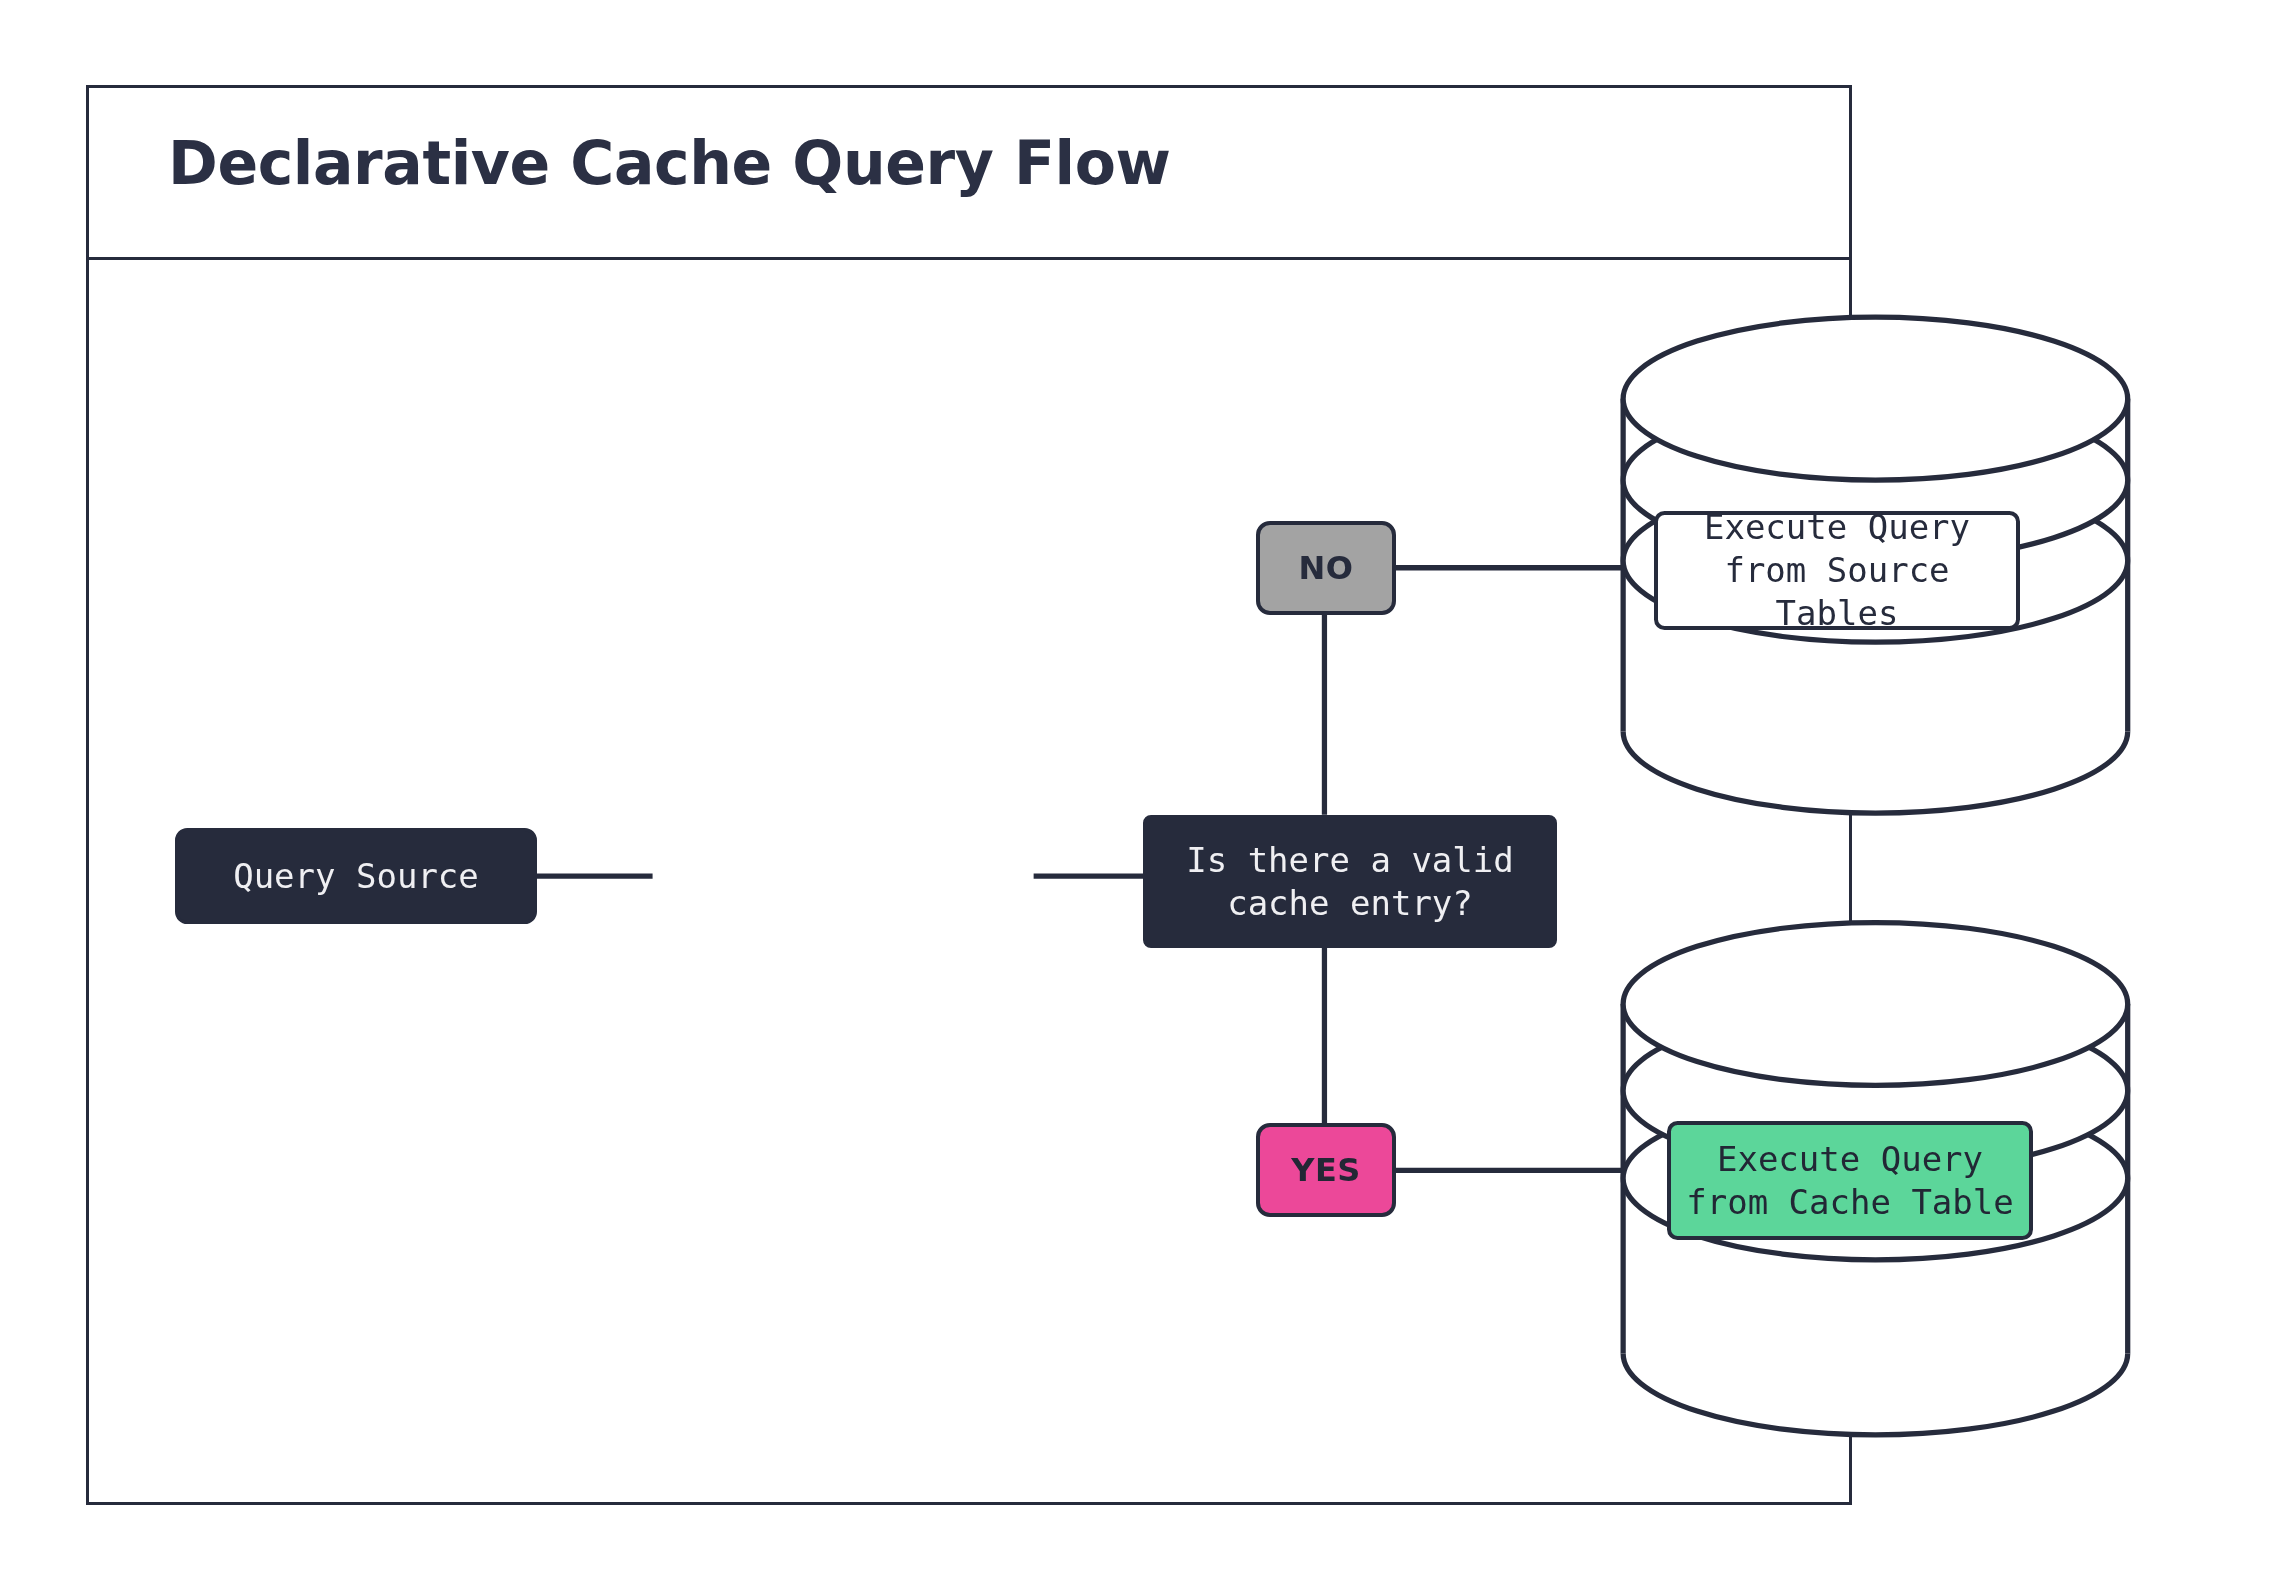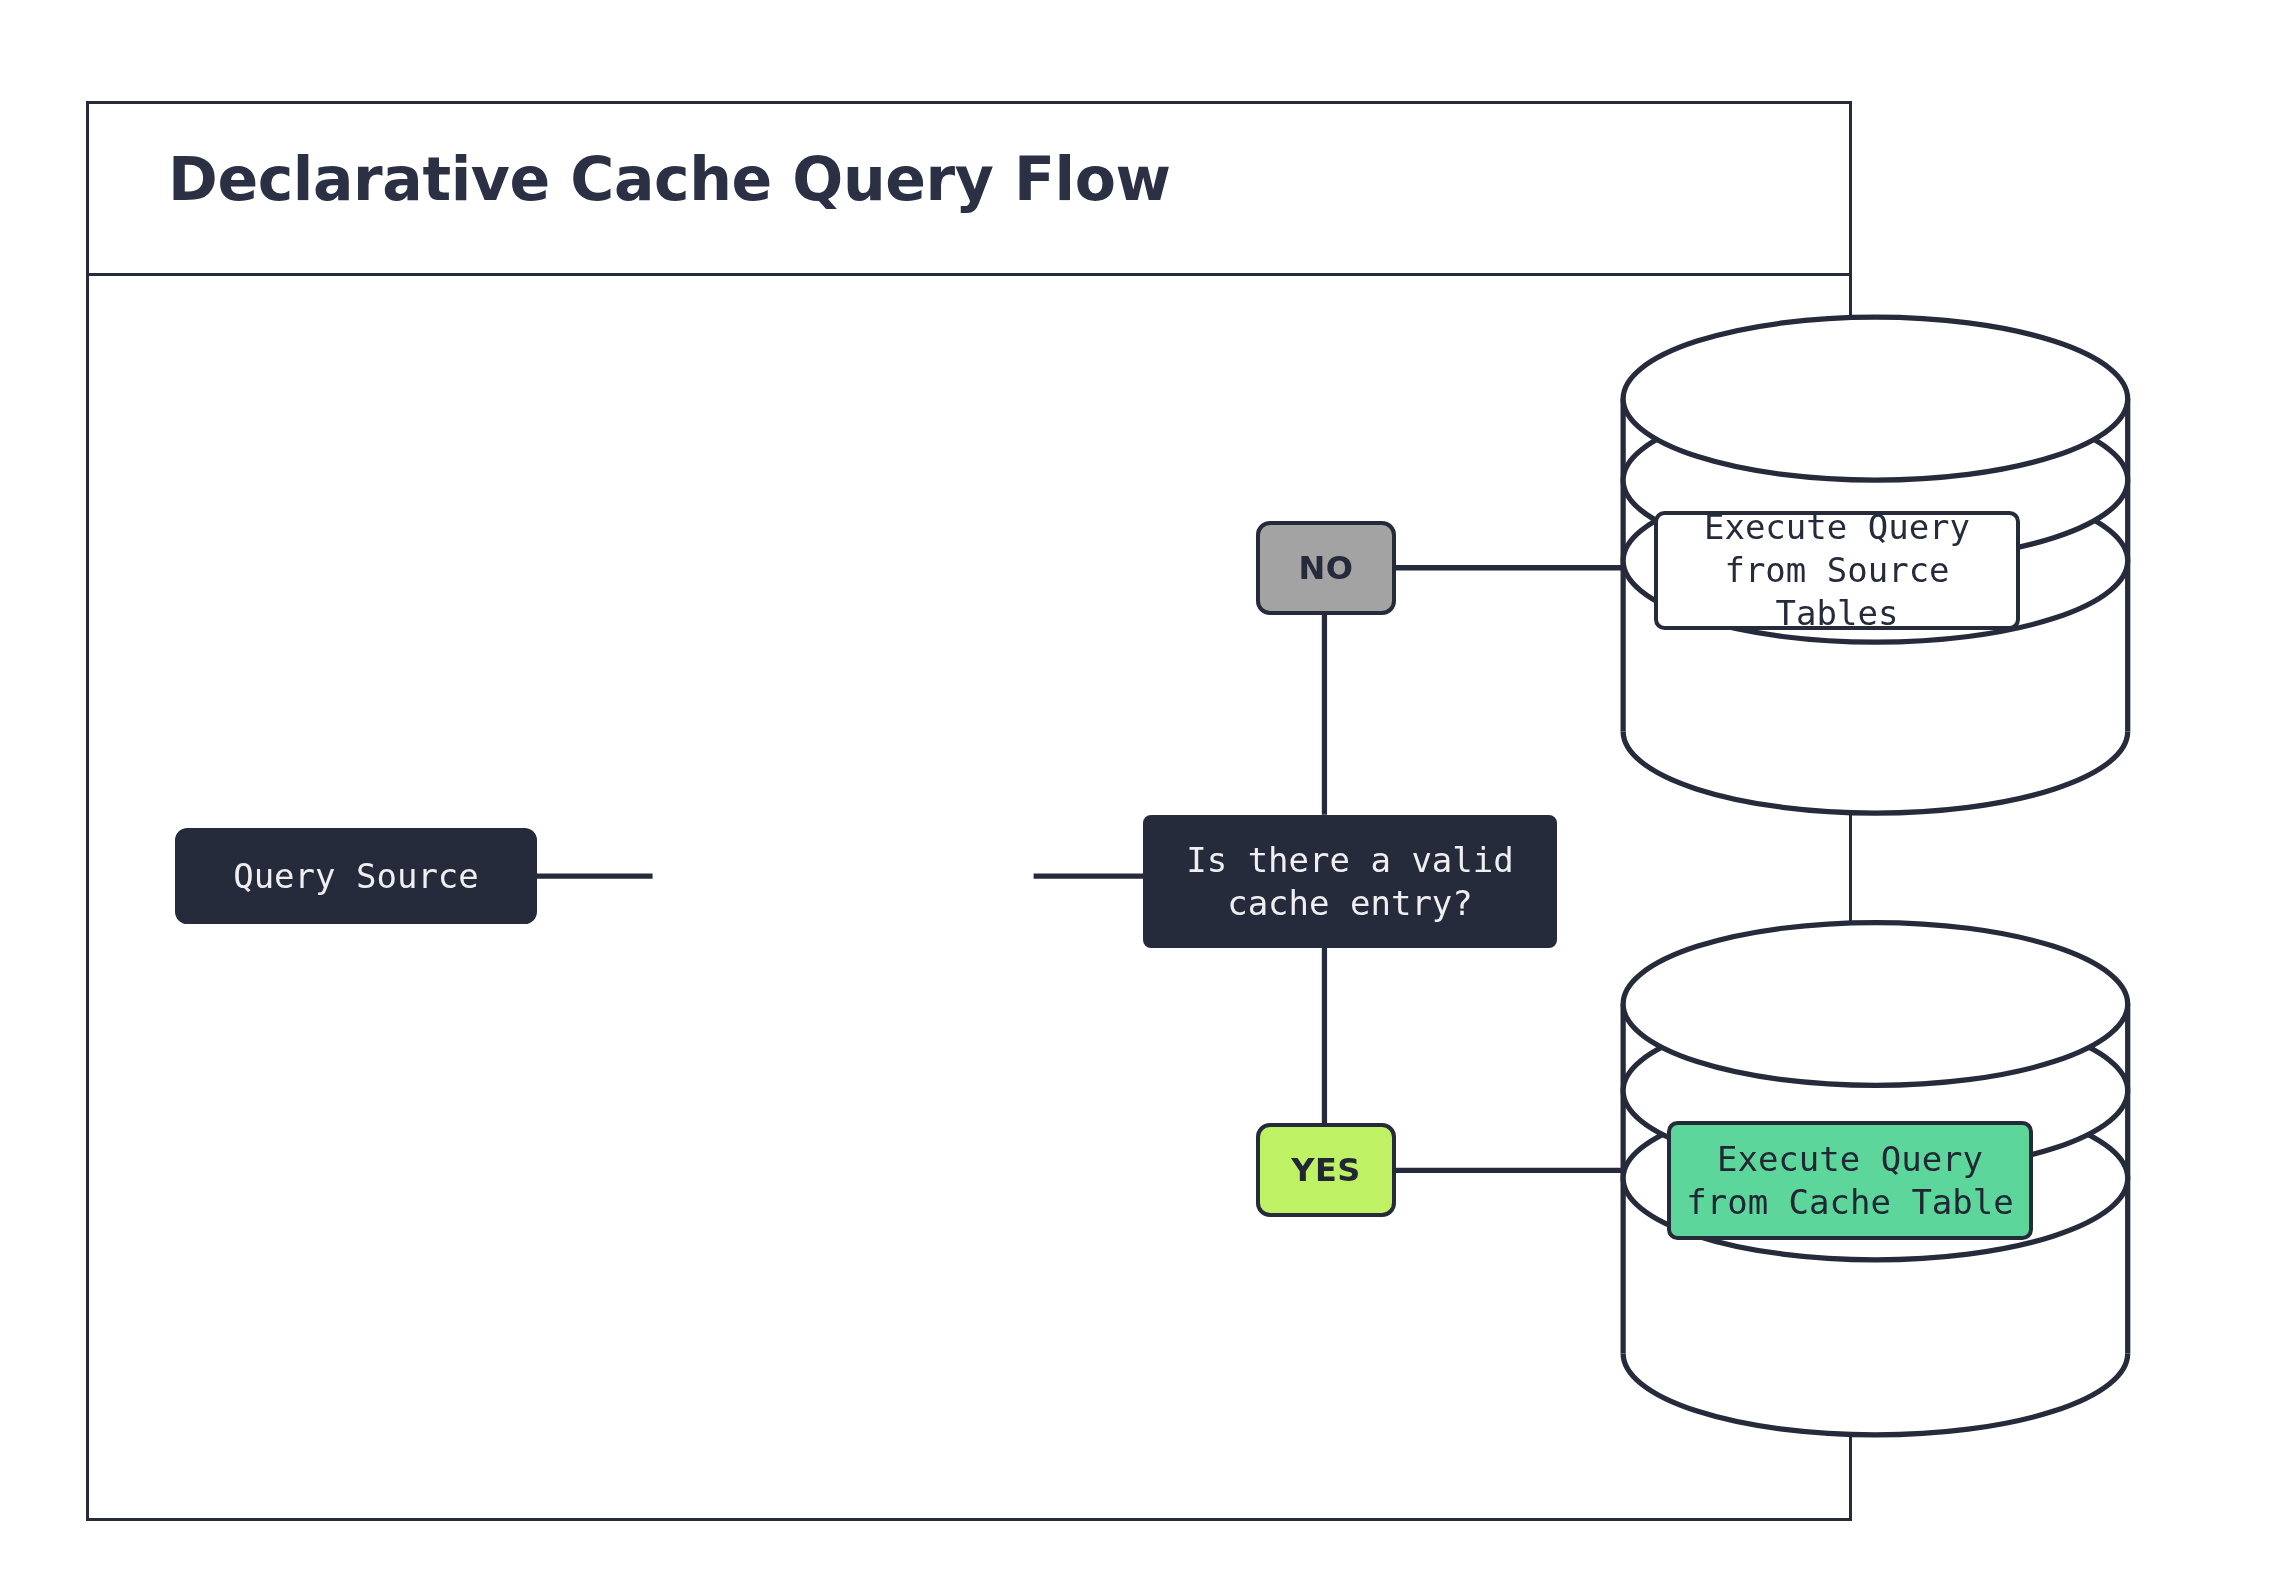--- a/index.html
+++ b/index.html
@@ -18,21 +18,21 @@
     position: relative;
     width: 2295px;
     height: 1591px;
     background: #ffffff;
   }
 
   
   .frame {
     position: absolute;
     left: 86px;
-    top: 101px;
+    top: 85px;
     width: 1766px;
     height: 1420px;
     border: 3.5px solid #262B3C;
     box-sizing: border-box;
     background: #ffffff;
   }
   .frame-header {
     position: absolute;
     left: 0;
     top: 0;
@@ -120,21 +120,21 @@
     letter-spacing: 0.4px;
   }
   #label-no {
     left: 1256px; top: 521px; width: 140px; height: 94px;
     background: #a3a3a3;
     color: #262B3C;
     border: 4.4px solid #262B3C;
   }
   #label-yes {
     left: 1256px; top: 1123px; width: 140px; height: 94px;
-    background: #bef264;
+    background: #ec4899;
     color: #222735;
     border: 4.4px solid #262B3C;
   }
 
   
   #node-source-tables {
     left: 1654px; top: 511px; width: 366px; height: 119px;
     border-radius: 10.5px;
   }
   #node-cache-table {

